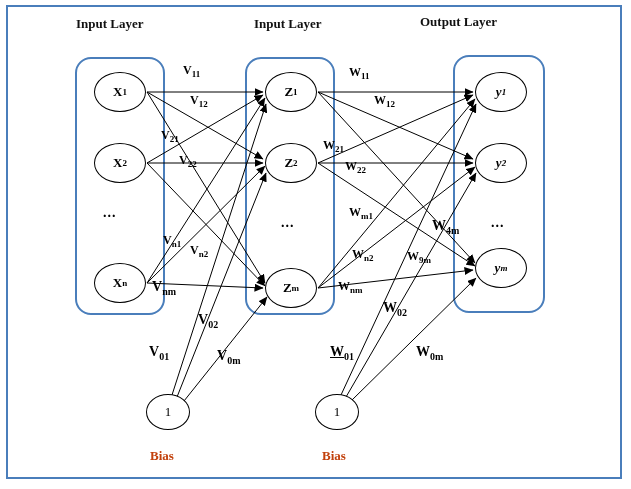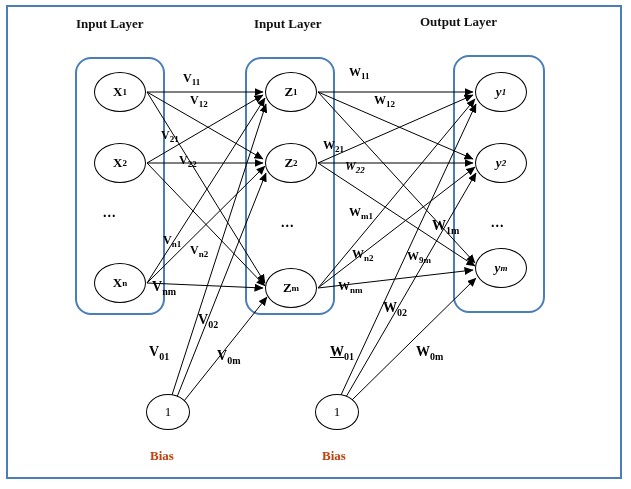--- a/index.html
+++ b/index.html
@@ -136,37 +136,37 @@
   <div class="node out" style="left:475px;top:248px;">
       <span>y</span>
       <sub>m</sub>
     </div>
 
   <div class="node bias" style="left:146px;top:394px;">1</div>
   <div class="node bias" style="left:315px;top:394px;">1</div>
   <div class="bias-caption" style="left:150px;top:448px;">Bias</div>
   <div class="bias-caption" style="left:322px;top:448px;">Bias</div>
 
-  <div class="edge-label" style="left:183px;top:72px;"><span>V</span><sub>11</sub></div>
+  <div class="edge-label" style="left:183px;top:64px;"><span>V</span><sub>11</sub></div>
   <div class="edge-label" style="left:190px;top:94px;"><span>V</span><sub>12</sub></div>
   <div class="edge-label" style="left:161px;top:129px;"><span>V</span><sub>21</sub></div>
   <div class="edge-label" style="left:179px;top:154px;"><span>V</span><sub>22</sub></div>
   <div class="edge-label" style="left:163px;top:234px;"><span>V</span><sub>n1</sub></div>
   <div class="edge-label" style="left:190px;top:244px;"><span>V</span><sub>n2</sub></div>
   <div class="edge-label lg" style="left:152px;top:280px;"><span>V</span><sub>nm</sub></div>
   <div class="edge-label lg" style="left:198px;top:313px;"><span>V</span><sub>02</sub></div>
   <div class="edge-label lg" style="left:149px;top:345px;"><span>V</span><sub>01</sub></div>
   <div class="edge-label lg" style="left:217px;top:349px;"><span>V</span><sub>0m</sub></div>
 
   <div class="edge-label" style="left:349px;top:66px;"><span>W</span><sub>11</sub></div>
   <div class="edge-label" style="left:374px;top:94px;"><span>W</span><sub>12</sub></div>
   <div class="edge-label" style="left:323px;top:139px;"><span>W</span><sub>21</sub></div>
-  <div class="edge-label" style="left:345px;top:160px;font-style:italic;"><span>W</span><sub>22</sub></div>
+  <div class="edge-label" style="left:345px;top:160px;"><span>W</span><sub>22</sub></div>
   <div class="edge-label" style="left:349px;top:206px;"><span>W</span><sub>m1</sub></div>
-  <div class="edge-label lg" style="left:432px;top:219px;"><span>W</span><sub>1m</sub></div>
+  <div class="edge-label lg" style="left:432px;top:219px;"><span>W</span><sub>4m</sub></div>
   <div class="edge-label" style="left:407px;top:250px;"><span>W</span><sub>9m</sub></div>
   <div class="edge-label" style="left:352px;top:248px;"><span>W</span><sub>n2</sub></div>
   <div class="edge-label" style="left:338px;top:280px;"><span>W</span><sub>nm</sub></div>
   <div class="edge-label lg" style="left:383px;top:301px;"><span>W</span><sub>02</sub></div>
   <div class="edge-label lg" style="left:330px;top:345px;text-decoration:underline;"><span>W</span><sub>01</sub></div>
   <div class="edge-label lg" style="left:416px;top:345px;"><span>W</span><sub>0m</sub></div>
 
 </div>
 
 </body></html>

